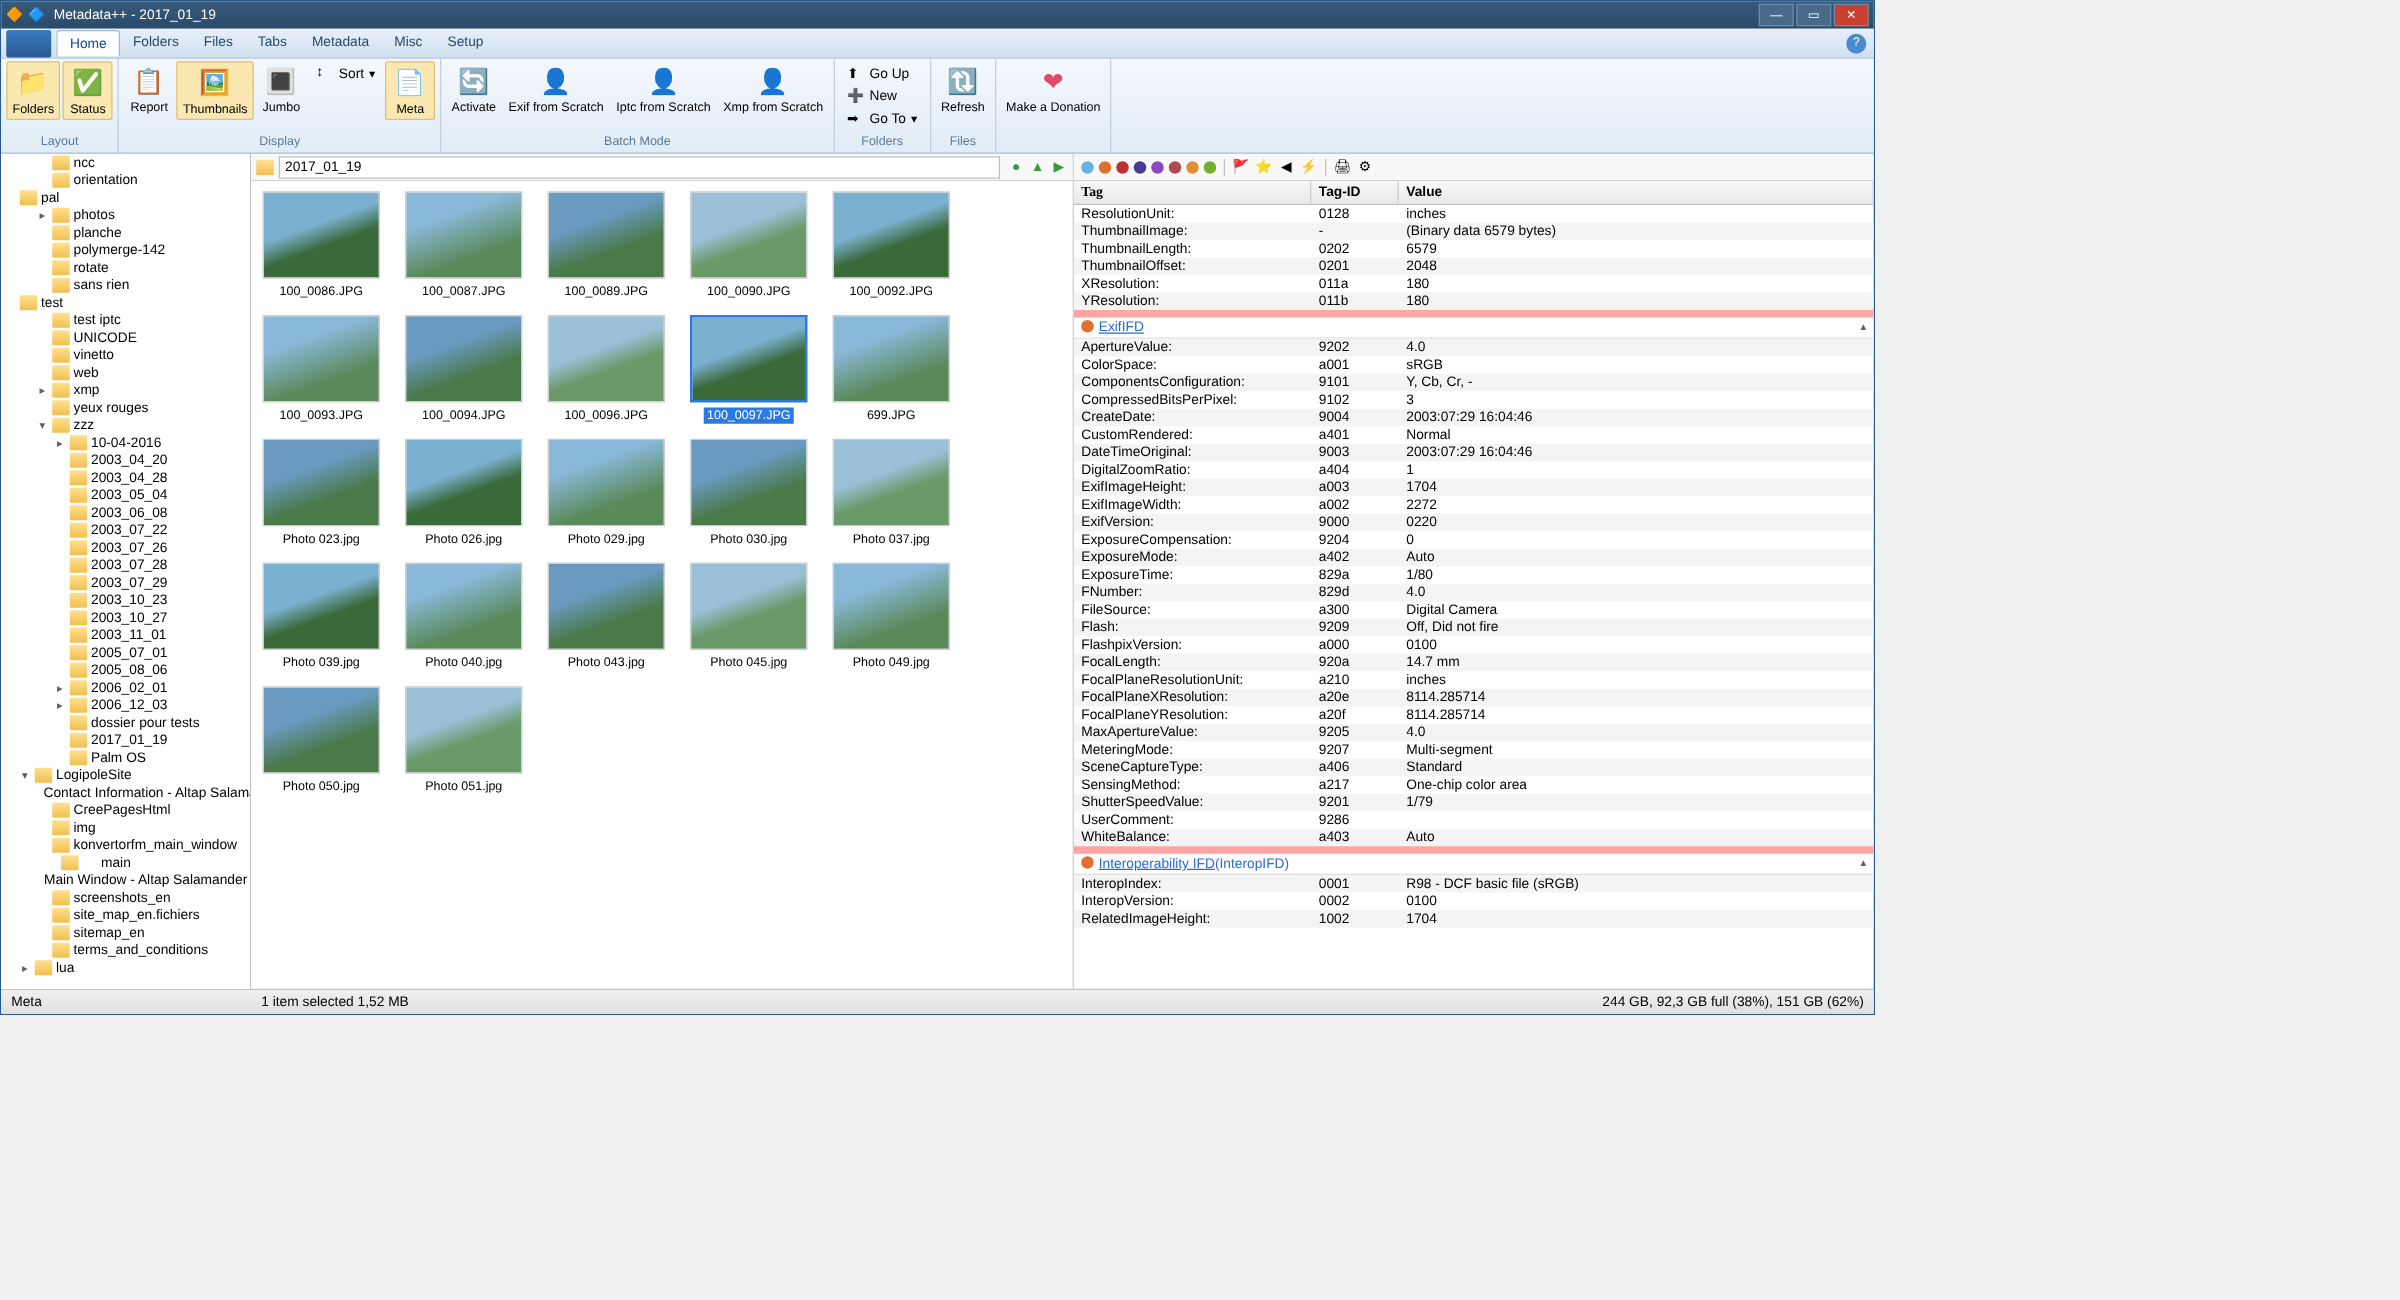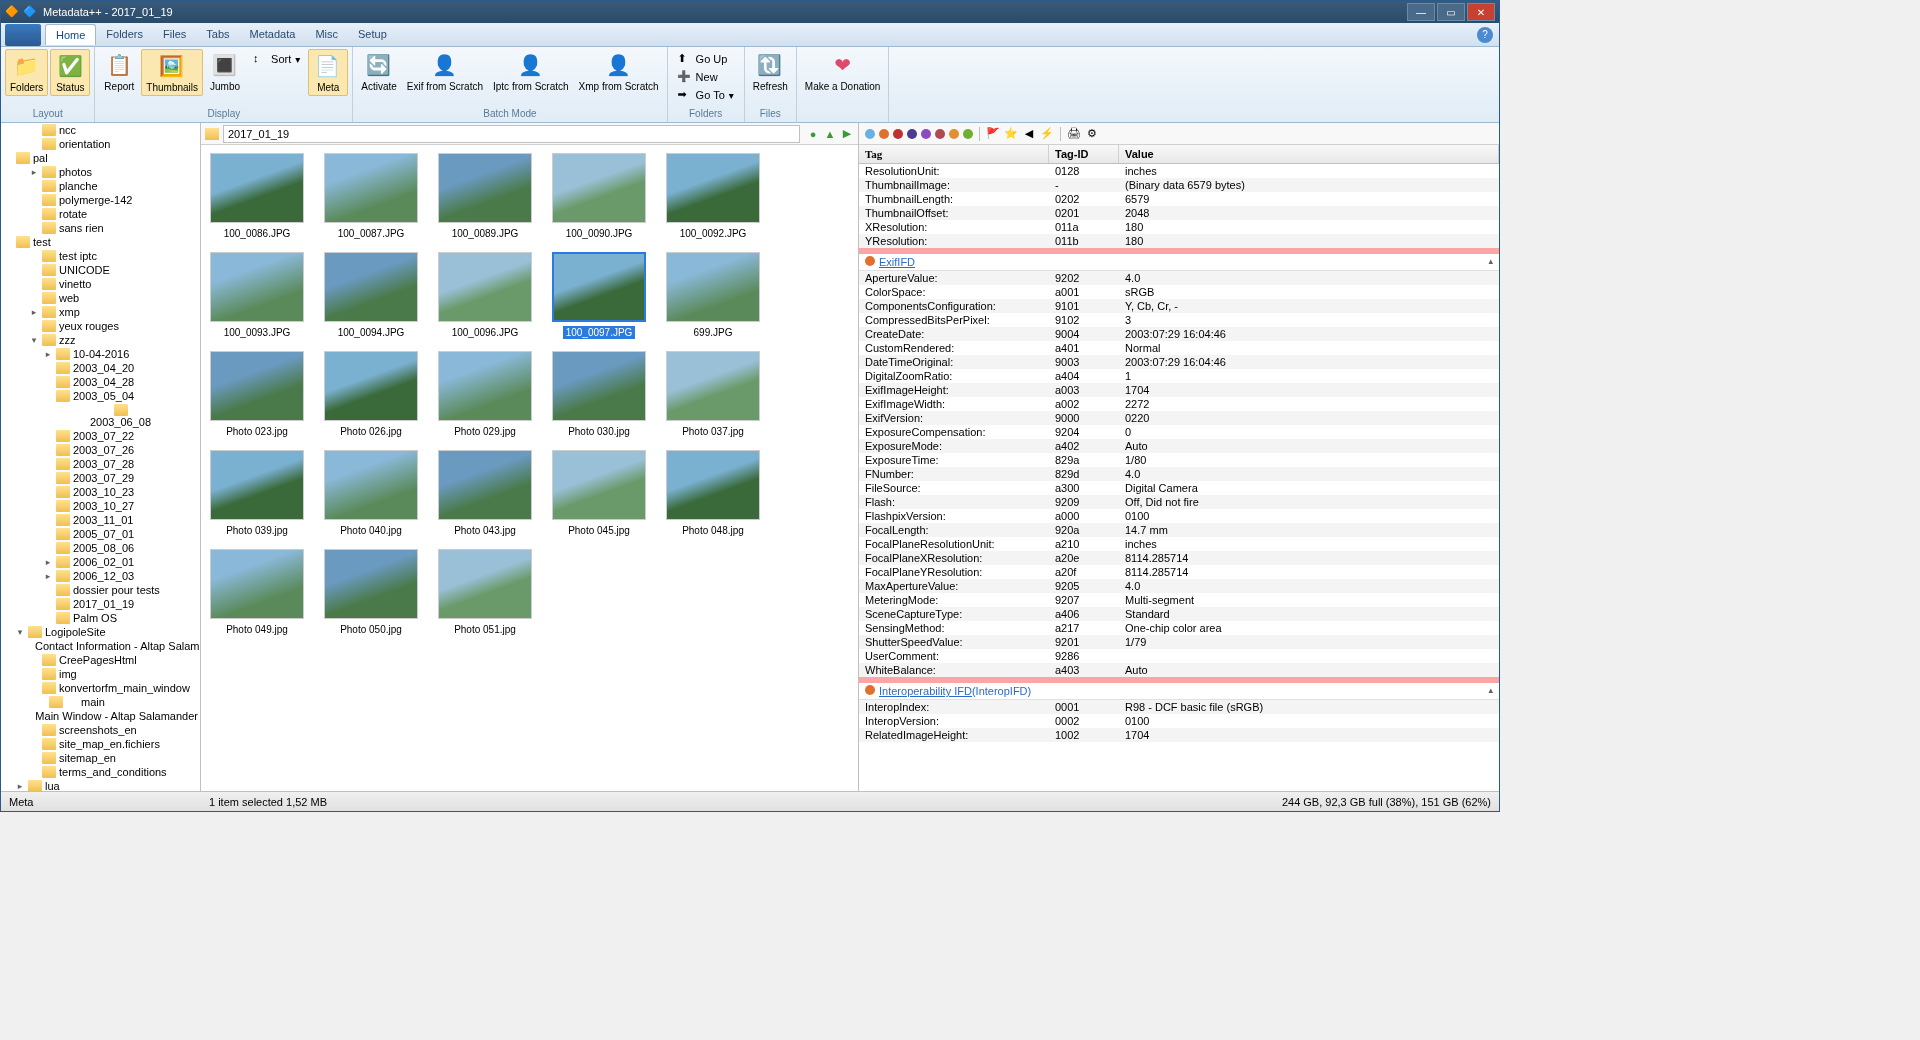--- a/index.html
+++ b/index.html
@@ -302,21 +302,21 @@
         <div class="node" style="padding-left: 42px;">
           <span class="toggle"></span>
           <span class="ficon"></span>
           <span class="name">2003_04_28</span>
         </div>
         <div class="node" style="padding-left: 42px;">
           <span class="toggle"></span>
           <span class="ficon"></span>
           <span class="name">2003_05_04</span>
         </div>
-        <div class="node" style="padding-left: 42px; flex-direction: column;">
+        <div class="node" style="padding-left: 42px;">
           <span class="toggle"></span>
           <span class="ficon"></span>
           <span class="name">2003_06_08</span>
         </div>
         <div class="node" style="padding-left: 42px;">
           <span class="toggle"></span>
           <span class="ficon"></span>
           <span class="name">2003_07_22</span>
         </div>
         <div class="node" style="padding-left: 42px;">
@@ -525,24 +525,20 @@
             <div class="img" style="background:linear-gradient(160deg,#8ab8d8 30%,#5a8a5a 70%)"></div>
             <div class="cap">Photo 040.jpg</div>
           </div>
           <div class="thumb">
             <div class="img" style="background:linear-gradient(160deg,#6a9ac0 35%,#4a7a4a 65%)"></div>
             <div class="cap">Photo 043.jpg</div>
           </div>
           <div class="thumb">
             <div class="img" style="background:linear-gradient(160deg,#9ac0d8 40%,#6a9a6a 60%)"></div>
             <div class="cap">Photo 045.jpg</div>
-          </div>
-          <div class="thumb">
-            <div class="img" style="background:linear-gradient(160deg,#7ab0d0 40%,#3a6a3a 60%)"></div>
-            <div class="cap">Photo 048.jpg</div>
           </div>
           <div class="thumb">
             <div class="img" style="background:linear-gradient(160deg,#8ab8d8 30%,#5a8a5a 70%)"></div>
             <div class="cap">Photo 049.jpg</div>
           </div>
           <div class="thumb">
             <div class="img" style="background:linear-gradient(160deg,#6a9ac0 35%,#4a7a4a 65%)"></div>
             <div class="cap">Photo 050.jpg</div>
           </div>
           <div class="thumb">

